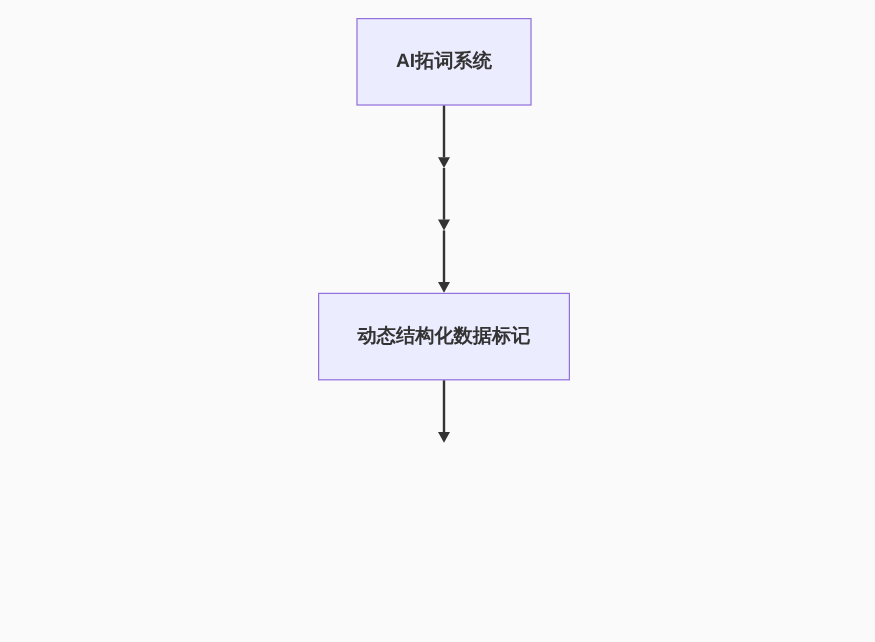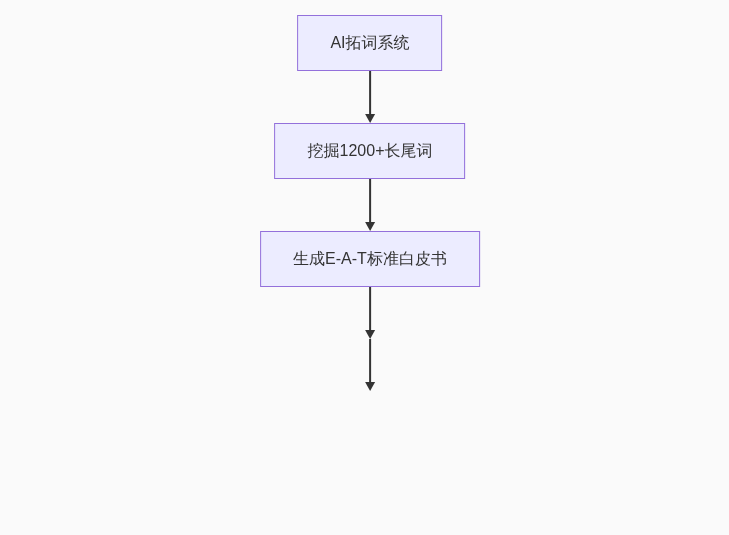--- a/index.html
+++ b/index.html
@@ -18,28 +18,29 @@
     position: absolute;
     left: 370px;
     top: 15px;
     transform: translateX(-50%);
     display: flex;
     flex-direction: column;
     align-items: center;
   }
   .node {
     box-sizing: border-box;
-    height: 56px;
+    height: 73px;
     padding: 0 32px;
     display: flex;
     align-items: center;
     justify-content: center;
     background: #ECECFF;
     border: 1.4px solid #9370DB;
     white-space: nowrap;
+    font-weight: bold;
   }
   .node span {
     font-size: 16px;
     color: #333333;
     line-height: 1;
   }
   .connector {
     display: flex;
     flex-direction: column;
     align-items: center;
@@ -66,39 +67,36 @@
 
     <div class="node">
       <span>AI拓词系统</span>
     </div>
 
     <div class="connector">
       <div class="line"></div>
       <div class="arrowhead"></div>
     </div>
 
-    <div class="node">
-      <span>挖掘1200+长尾词</span>
-    </div>
-
-    <div class="connector">
-      <div class="line"></div>
-      <div class="arrowhead"></div>
-    </div>
-
-    <div class="node">
-      <span>生成E-A-T标准白皮书</span>
-    </div>
 
     <div class="connector">
       <div class="line"></div>
       <div class="arrowhead"></div>
     </div>
 
 
     <div class="connector">
       <div class="line"></div>
       <div class="arrowhead"></div>
     </div>
 
+    <div class="node">
+      <span>动态结构化数据标记</span>
+    </div>
+
+    <div class="connector">
+      <div class="line"></div>
+      <div class="arrowhead"></div>
+    </div>
+
 
   </div>
 </div>
 
 </body></html>

